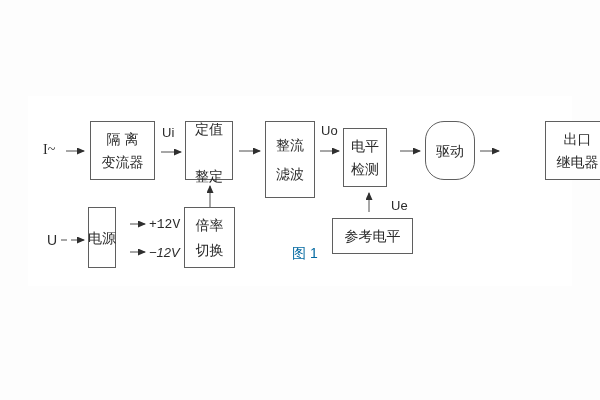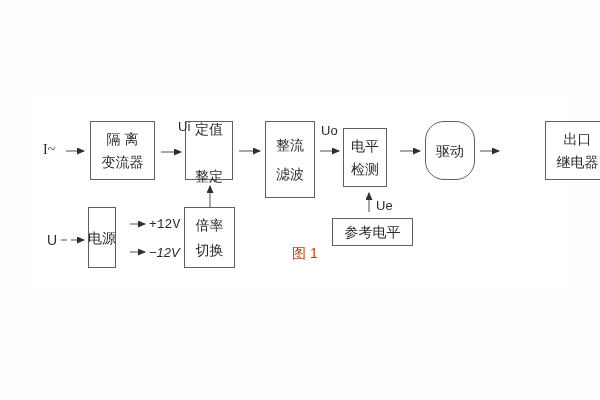--- a/index.html
+++ b/index.html
@@ -53,21 +53,21 @@
   .lbl {
     position: absolute;
     color: #2b2b2b;
     font-size: 13px;
     line-height: 1;
     white-space: nowrap;
   }
   .lbl.serif { font-family: "Liberation Serif", "DejaVu Serif", serif; font-size: 14px; }
   .caption {
     position: absolute;
-    color: #c2410c;
+    color: #0369a1;
     font-size: 14px;
     line-height: 1;
     white-space: nowrap;
   }
 </style>
 </head>
 <body>
 
 <div class="canvas">
 
@@ -124,33 +124,33 @@
 
   <div class="block single" style="left:88px; top:207px; width:28px; height:61px;">
     <span>电源</span>
   </div>
 
   <div class="block" style="left:184px; top:207px; width:51px; height:61px;">
     <span>倍率</span>
     <span>切换</span>
   </div>
 
-  <div class="block single" style="left:332px; top:218px; width:81px; height:28px;">
+  <div class="block single" style="left:332px; top:218px; width:81px; height:36px;">
     <span>参考电平</span>
   </div>
 
   <div class="lbl serif" style="left:43px; top:143px;">I~</div>
 
   <div class="lbl" style="left:47px; top:233px; font-size:14px;">U</div>
 
-  <div class="lbl" style="left:162px; top:120px;margin-left:16px;">Ui</div>
+  <div class="lbl" style="left:162px; top:126px;">Ui</div>
 
   <div class="lbl" style="left:321px; top:124px;">Uo</div>
 
-  <div class="lbl" style="left:376px; top:199px;">Ue</div>
+  <div class="lbl" style="left:391px; top:199px;">Ue</div>
 
   <div class="lbl" style="left:149px; top:218px;font-family:Liberation Mono, monospace;">+12V</div>
 
   <div class="lbl" style="left:149px; top:246px;font-style:italic;">−12V</div>
 
   <div class="caption" style="left:292px; top:246px;">图 1</div>
 
 </div>
 
 </body></html>

